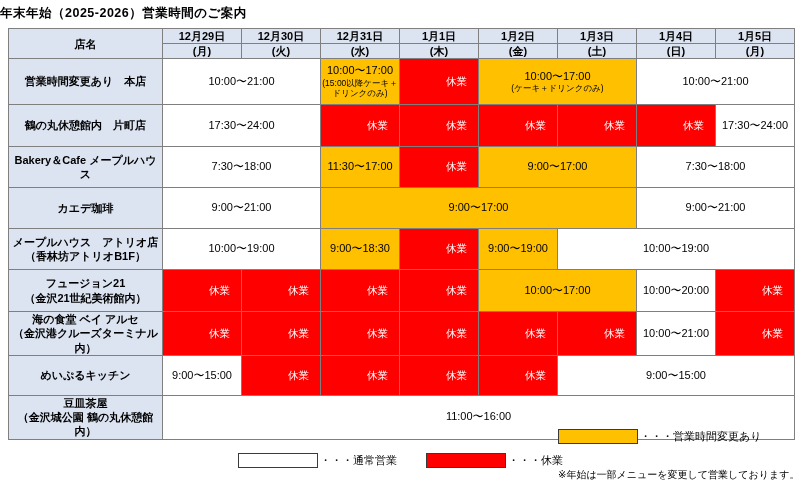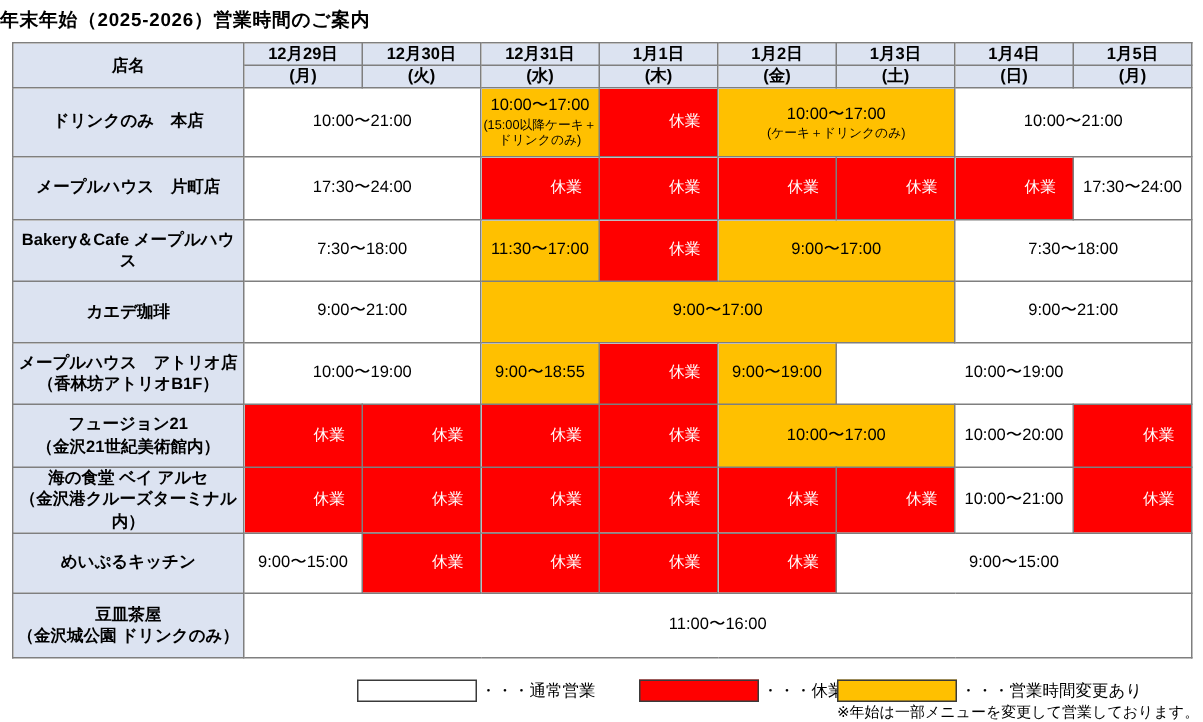--- a/index.html
+++ b/index.html
@@ -86,21 +86,21 @@
         <th>(木)</th>
         <th>(金)</th>
         <th>(土)</th>
         <th>(日)</th>
         <th>(月)</th>
       </tr>
     </thead>
   <tbody>
       <tr>
         <td class="store-name">
-          <div>ドリンクのみ　本店</div>
+          <div>営業時間変更あり　本店</div>
         </td>
         <td colspan="2" class="cell normal">
           <div>10:00〜21:00</div>
         </td>
         <td colspan="1" class="cell changed">
           <div>10:00〜17:00</div>
           <div class="sub">(15:00以降ケーキ＋ドリンクのみ)</div>
         </td>
         <td colspan="1" class="cell closed">
           <div>休業</div>
@@ -108,21 +108,21 @@
         <td colspan="2" class="cell changed">
           <div>10:00〜17:00</div>
           <div class="sub">(ケーキ＋ドリンクのみ)</div>
         </td>
         <td colspan="2" class="cell normal">
           <div>10:00〜21:00</div>
         </td>
       </tr>
       <tr>
         <td class="store-name">
-          <div>メープルハウス　片町店</div>
+          <div>鶴の丸休憩館内　片町店</div>
         </td>
         <td colspan="2" class="cell normal">
           <div>17:30〜24:00</div>
         </td>
         <td colspan="1" class="cell closed">
           <div>休業</div>
         </td>
         <td colspan="1" class="cell closed">
           <div>休業</div>
         </td>
@@ -175,21 +175,21 @@
       </tr>
       <tr>
         <td class="store-name">
           <div>メープルハウス　アトリオ店</div>
           <div>（香林坊アトリオB1F）</div>
         </td>
         <td colspan="2" class="cell normal">
           <div>10:00〜19:00</div>
         </td>
         <td colspan="1" class="cell changed">
-          <div>9:00〜18:55</div>
+          <div>9:00〜18:30</div>
         </td>
         <td colspan="1" class="cell closed">
           <div>休業</div>
         </td>
         <td colspan="1" class="cell changed">
           <div>9:00〜19:00</div>
         </td>
         <td colspan="3" class="cell normal">
           <div>10:00〜19:00</div>
         </td>
@@ -270,34 +270,34 @@
         <td colspan="1" class="cell closed">
           <div>休業</div>
         </td>
         <td colspan="3" class="cell normal">
           <div>9:00〜15:00</div>
         </td>
       </tr>
       <tr>
         <td class="store-name">
           <div>豆皿茶屋</div>
-          <div>（金沢城公園 ドリンクのみ）</div>
+          <div>（金沢城公園 鶴の丸休憩館内）</div>
         </td>
         <td colspan="8" class="cell normal">
           <div>11:00〜16:00</div>
         </td>
       </tr>
     </tbody>
 </table>
 
 <div class="legend-group" style="left:238px;top:452px;">
   <span class="legend-box normal"></span>
   <span class="legend-label">・・・通常営業</span>
 </div>
 <div class="legend-group" style="left:398px;top:452px;padding-left:28px;">
   <span class="legend-box closed"></span>
   <span class="legend-label">・・・休業</span>
 </div>
-<div class="legend-group" style="left:558px;top:452px;">
+<div class="legend-group" style="left:558px;top:428px;">
   <span class="legend-box changed"></span>
   <span class="legend-label">・・・営業時間変更あり</span>
 </div>
 <div class="legend-note">※年始は一部メニューを変更して営業しております。</div>
 
 </body></html>

